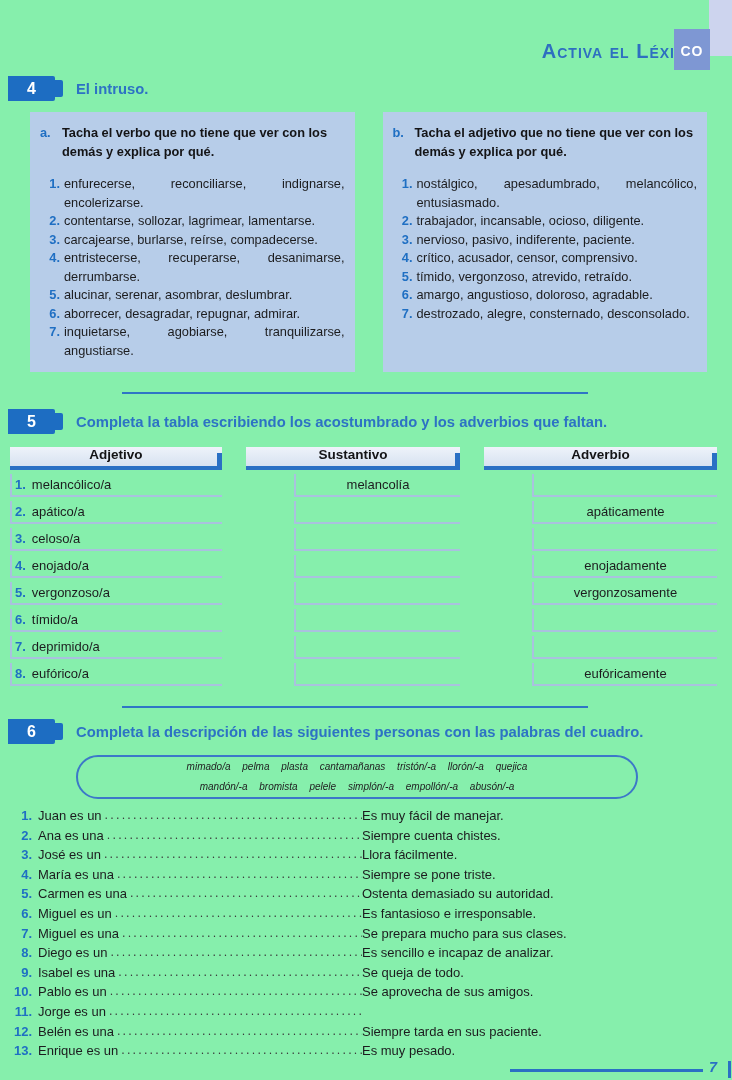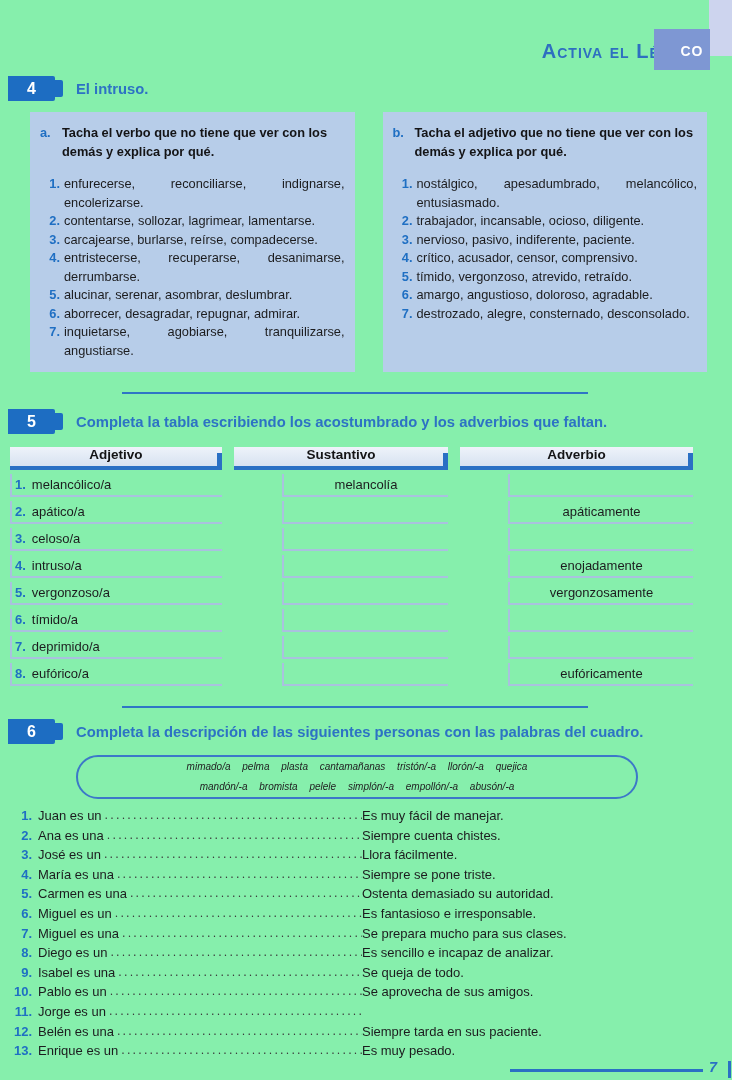--- a/index.html
+++ b/index.html
@@ -12,21 +12,21 @@
   
   .corner-square{position:absolute;top:0;right:0;width:23px;height:56px;background:#cdd4ee;}
   .lexico-title{
     position:absolute;top:40px;right:57px;
     font-variant:small-caps;font-weight:bold;font-size:20px;letter-spacing:1px;
     color:#2e6fc0;white-space:nowrap;
   }
   .lexico-co{
     position:absolute;top:29px;right:22px;width:36px;height:41px;
     background:#7e97d3;color:#ffffff;display:flex;align-items:center;justify-content:center;
-    font-variant:small-caps;font-weight:bold;font-size:20px;letter-spacing:1px;padding-left:20px;
+    font-variant:small-caps;font-weight:bold;font-size:20px;letter-spacing:1px;
   }
   
   .ex-header{display:flex;align-items:center;}
   .ex4-header{margin:76px 0 0 8px;}
   .ex5-header{margin:15px 0 0 8px;}
   .ex6-header{margin:11px 0 0 8px;}
   .badge{
     position:relative;width:47px;height:25px;background:#1d6dc2;border-radius:0 2px 2px 0;
     color:#fff;font-weight:bold;font-size:16px;
     display:flex;align-items:center;justify-content:center;flex:none;
@@ -45,21 +45,21 @@
   .ibox-list{margin-top:14px;}
   .vitem{display:flex;}
   .vitem-num{width:20px;flex:none;text-align:right;color:#1f6fc3;font-weight:bold;margin-right:4px;}
   .vitem-text{flex:1;text-align:justify;}
   
   .divider{height:2px;background:#2f75c5;width:466px;margin-left:122px;}
   .divider1{margin-top:20px;}
   .divider2{margin-top:20px;}
   
   .vtable{margin:13px 0 0 10px;font-size:13px;}
-  .t-row,.t-head-row{display:grid;grid-template-columns:212px 214px 233px;column-gap:12px;}
+  .t-row,.t-head-row{display:grid;grid-template-columns:212px 214px 233px;column-gap:24px;}
   .t-head{
     position:relative;height:18px;padding-bottom:1px;text-align:center;font-weight:bold;font-size:13.5px;
     color:#141416;background:linear-gradient(#eef3fa,#d7e2f1);
     border-bottom:4px solid #2a70c4;
   }
   .t-head::after{content:"";position:absolute;right:0;bottom:-2px;width:5px;height:15px;background:#2a70c4;}
   .t-body .t-row{margin-top:4px;}
   .t-cell{
     position:relative;height:21px;border-left:2px solid #a9c1de;border-bottom:2px solid #a9c1de;
     display:flex;align-items:center;overflow:hidden;
@@ -227,21 +227,21 @@
             <span class="t-num">3.</span>
             <span>celoso/a</span>
           </div>
           <div class="t-cell c2"></div>
           <div class="t-cell c3"></div>
         </div>
 
         <div class="t-row">
           <div class="t-cell c1">
             <span class="t-num">4.</span>
-            <span>intruso/a</span>
+            <span>enojado/a</span>
           </div>
           <div class="t-cell c2"></div>
           <div class="t-cell c3">enojadamente</div>
         </div>
 
         <div class="t-row">
           <div class="t-cell c1">
             <span class="t-num">5.</span>
             <span>vergonzoso/a</span>
           </div>

